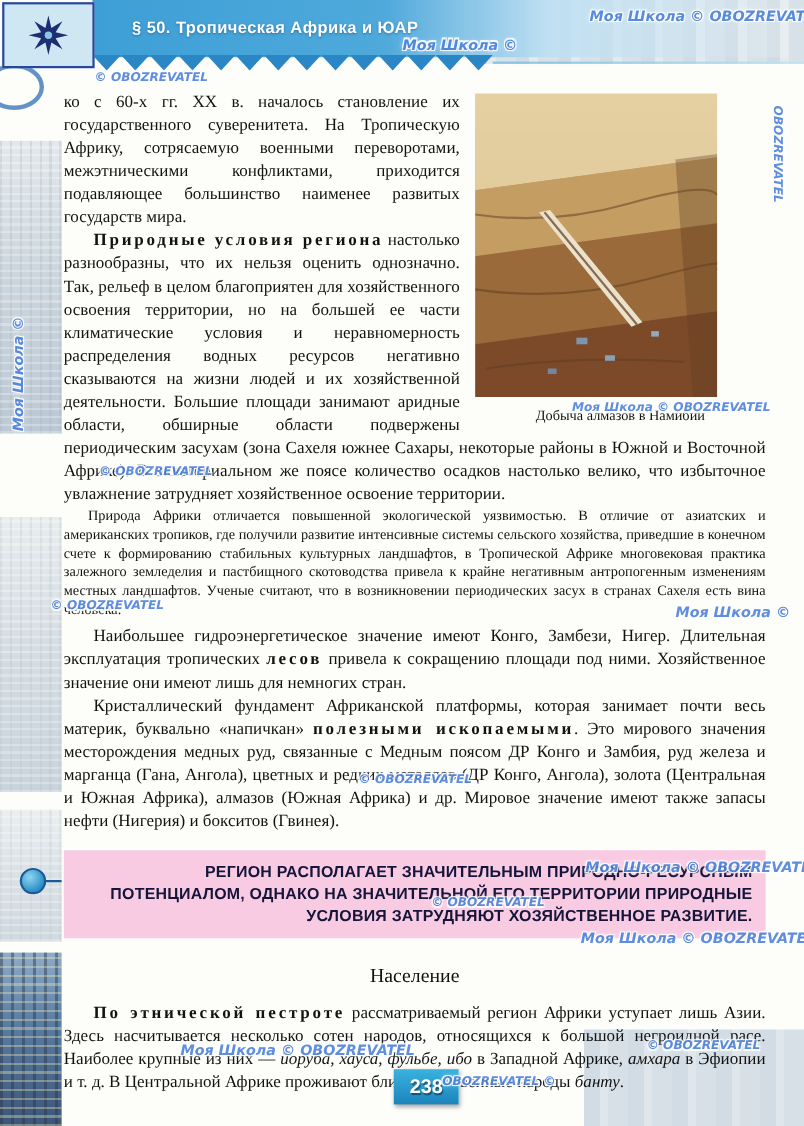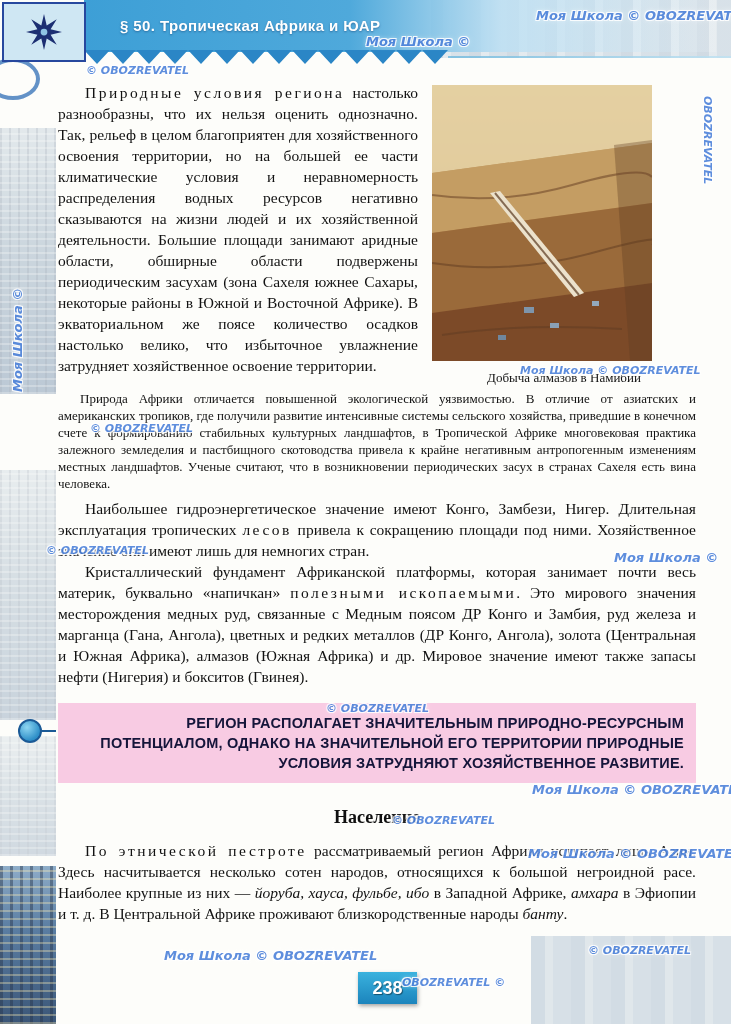--- a/index.html
+++ b/index.html
@@ -60,21 +60,21 @@
   }
   .zigzag{position:absolute;left:84px;top:50px;z-index:2;}
   .wave{position:absolute;left:448px;top:56px;width:283px;height:2px;z-index:2;
     background:linear-gradient(90deg,#6fb9de,#bfe2f2);opacity:.8;}
   
   main{position:absolute;left:58px;top:82px;width:638px;z-index:10;}
   p{margin:0;text-align:justify;font-size:15.5px;line-height:21px;text-indent:27px;}
   p.noind{text-indent:0;}
   .petit{clear:both;font-size:13px;line-height:17px;margin:0 0 6px;text-indent:22px;}
   .mt{margin-top:6px;}
-  .run-spaced{letter-spacing:2.5px;}
+  .run-spaced{letter-spacing:2.5px;font-weight:bold;}
   .run-italic{font-style:italic;}
   figure{float:right;width:264px;margin:3px 0 4px 14px;}
   figure svg{display:block;width:220px;height:276px;}
   figcaption{margin-top:9px;font-size:13px;text-align:center;color:#111;}
   .highlight{
     position:relative;margin-top:16px;padding:10px 12px 10px 14px;
     background:#f8cbe3;
     font-family:"Liberation Sans", sans-serif;font-weight:bold;
     font-size:14.5px;line-height:20px;color:#15153a;letter-spacing:.2px;
     text-align:right;
@@ -82,21 +82,21 @@
   .bullet{
     position:absolute;left:-40px;top:16px;width:20px;height:20px;border-radius:50%;
     background:radial-gradient(circle at 35% 32%,#8ed6f2,#2e8fc8 70%);
     border:2px solid #1b5a96;
   }
   .bullet::after{
     content:"";position:absolute;left:20px;top:9px;width:16px;height:2px;background:#1b5a96;
   }
   h2{
     margin:24px 0 12px;text-align:center;
-    font-family:"Liberation Serif", serif;font-weight:bold;font-size:18px;color:#101010;
+    font-family:"Liberation Serif", serif;font-weight:normal;font-size:18px;color:#101010;
   }
   .page-badge{
     position:absolute;left:358px;top:972px;width:59px;height:32px;z-index:20;
     background:linear-gradient(180deg,#3ab2de,#1b84bc);
     color:#fff;font-family:"Liberation Sans", sans-serif;font-weight:bold;font-size:18px;
     display:flex;align-items:center;justify-content:center;
     box-shadow:1px 2px 4px rgba(0,0,0,.35);text-shadow:1px 1px 1px rgba(0,0,0,.45);
   }
   
   .wm{
@@ -167,20 +167,21 @@
       <polygon points="58,108 68,106 152,208 142,212" fill="#ece2cc"></polygon>
       <line x1="63" y1="108" x2="147" y2="210" stroke="#5a3a20" stroke-width="2" opacity="0.7"></line>
       <rect x="92" y="222" width="10" height="6" fill="#7e95ab"></rect>
       <rect x="118" y="238" width="9" height="5" fill="#8aa0b5"></rect>
       <rect x="66" y="250" width="8" height="5" fill="#70879d"></rect>
       <rect x="160" y="216" width="7" height="5" fill="#93a9bd"></rect>
     </svg>
     <figcaption>Добыча алмазов в Намибии</figcaption>
   </figure>
 
+  <p class="noind"><span>ко с 60-х гг. XX в. началось становление их государственного суверенитета. На Тропическую Африку, сотрясаемую военными переворотами, межэтническими конфликтами, приходится подавляющее большинство наименее развитых государств мира.</span></p>
   <p><span class="run-spaced">Природные условия региона</span><span> настолько разнообразны, что их нельзя оценить однозначно. Так, рельеф в целом благоприятен для хозяйственного освоения территории, но на большей ее части климатические условия и неравномерность распределения водных ресурсов негативно сказываются на жизни людей и их хозяйственной деятельности. Большие площади занимают аридные области, обширные области подвержены периодическим засухам (зона Сахеля южнее Сахары, некоторые районы в Южной и Восточной Африке). В экваториальном же поясе количество осадков настолько велико, что избыточное увлажнение затрудняет хозяйственное освоение территории.</span></p>
   <p class="petit"><span>Природа Африки отличается повышенной экологической уязвимостью. В отличие от азиатских и американских тропиков, где получили развитие интенсивные системы сельского хозяйства, приведшие в конечном счете к формированию стабильных культурных ландшафтов, в Тропической Африке многовековая практика залежного земледелия и пастбищного скотоводства привела к крайне негативным антропогенным изменениям местных ландшафтов. Ученые считают, что в возникновении периодических засух в странах Сахеля есть вина человека.</span></p>
   <p class="mt"><span>Наибольшее гидроэнергетическое значение имеют Конго, Замбези, Нигер. Длительная эксплуатация тропических </span><span class="run-spaced">лесов</span><span> привела к сокращению площади под ними. Хозяйственное значение они имеют лишь для немногих стран.</span></p>
   <p><span>Кристаллический фундамент Африканской платформы, которая занимает почти весь материк, буквально «напичкан» </span><span class="run-spaced">полезными ископаемыми</span><span>. Это мирового значения месторождения медных руд, связанные с Медным поясом ДР Конго и Замбия, руд железа и марганца (Гана, Ангола), цветных и редких металлов (ДР Конго, Ангола), золота (Центральная и Южная Африка), алмазов (Южная Африка) и др. Мировое значение имеют также запасы нефти (Нигерия) и бокситов (Гвинея).</span></p>
 
   <div class="highlight">
     <span class="bullet"></span>
     <span>РЕГИОН РАСПОЛАГАЕТ ЗНАЧИТЕЛЬНЫМ ПРИРОДНО-РЕСУРСНЫМ ПОТЕНЦИАЛОМ, ОДНАКО НА ЗНАЧИТЕЛЬНОЙ ЕГО ТЕРРИТОРИИ ПРИРОДНЫЕ УСЛОВИЯ ЗАТРУДНЯЮТ ХОЗЯЙСТВЕННОЕ РАЗВИТИЕ.</span>
   </div>
 

